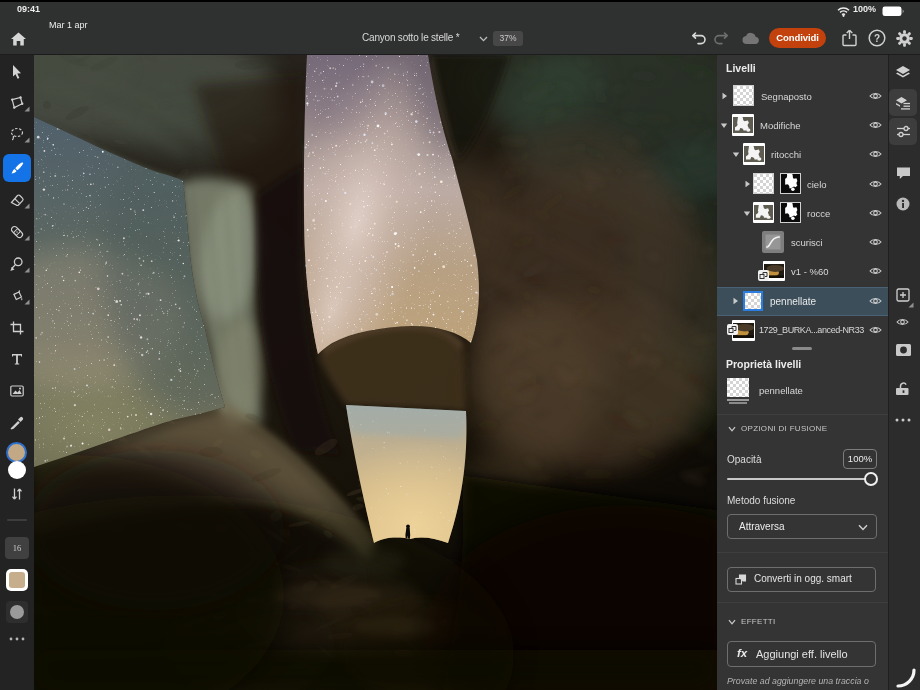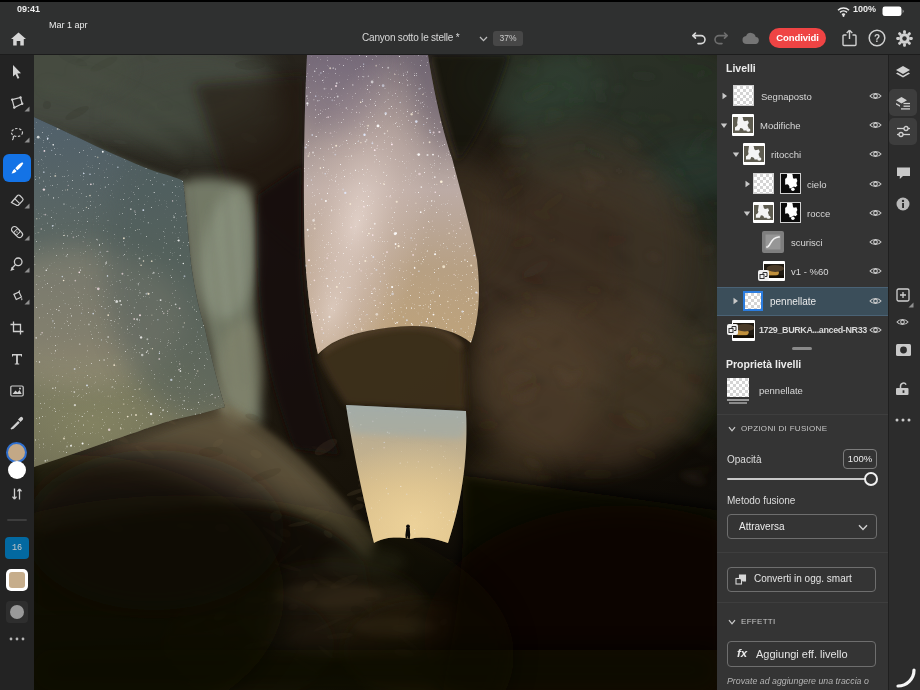--- a/index.html
+++ b/index.html
@@ -24,21 +24,21 @@
     <div style="position:absolute;left:493px;top:31px;width:30px;height:15px;background:#474747;border-radius:3px;font-family:'Liberation Sans',sans-serif;font-size:8.5px;color:#c9c9c9;text-align:center;line-height:15px">37%</div>
     <svg xmlns="http://www.w3.org/2000/svg" width="16" height="17" viewBox="0 0 16 17" style="position:absolute;left:691px;top:30px;">
       <path d="M4.5,3 L1.8,5.6 L4.5,8.2 M1.8,5.6 H10 a4,4 0 0 1 4,4 a4,4 0 0 1 -4,4 H7" stroke="#d8d8d8" stroke-width="1.6" fill="none" stroke-linecap="round" stroke-linejoin="round"></path>
     </svg>
     <svg xmlns="http://www.w3.org/2000/svg" width="16" height="17" viewBox="0 0 16 17" style="position:absolute;left:713px;top:30px;">
       <path d="M11.5,3 L14.2,5.6 L11.5,8.2 M14.2,5.6 H6 a4,4 0 0 0 -4,4 a4,4 0 0 0 4,4 H9" stroke="#6e6e6e" stroke-width="1.6" fill="none" stroke-linecap="round" stroke-linejoin="round"></path>
     </svg>
     <svg xmlns="http://www.w3.org/2000/svg" width="20" height="14" viewBox="0 0 20 14" style="position:absolute;left:741px;top:32px;">
       <path d="M5.5,12 a4,4 0 0 1 -0.4,-7.98 a5,5 0 0 1 9.6,1.1 a3.4,3.4 0 0 1 -0.6,6.78 Z" fill="#757575"></path>
     </svg>
-    <div style="position:absolute;left:769px;top:28px;width:57px;height:20px;background:#ef4444;border-radius:10px;font-family:'Liberation Sans',sans-serif;font-size:9.5px;font-weight:600;color:#fff;text-align:center;line-height:20px;letter-spacing:-0.1px">Condividi</div>
+    <div style="position:absolute;left:769px;top:28px;width:57px;height:20px;background:#c2410c;border-radius:10px;font-family:'Liberation Sans',sans-serif;font-size:9.5px;font-weight:600;color:#fff;text-align:center;line-height:20px;letter-spacing:-0.1px">Condividi</div>
     <svg xmlns="http://www.w3.org/2000/svg" width="17" height="18" viewBox="0 0 17 18" style="position:absolute;left:841px;top:29px;">
       <path d="M5.5,6 H3 a1,1 0 0 0 -1,1 v8.5 a1,1 0 0 0 1,1 h11 a1,1 0 0 0 1,-1 V7 a1,1 0 0 0 -1,-1 h-2.5" fill="none" stroke="#d0d0d0" stroke-width="1.4"></path>
       <path d="M8.5,1.2 V10 M8.5,1.2 l-2.8,2.9 M8.5,1.2 l2.8,2.9" stroke="#d0d0d0" stroke-width="1.4" fill="none"></path>
     </svg>
     <svg xmlns="http://www.w3.org/2000/svg" width="18" height="18" viewBox="0 0 18 18" style="position:absolute;left:868px;top:29px;">
       <circle cx="9" cy="9" r="7.8" fill="none" stroke="#d0d0d0" stroke-width="1.5"></circle>
       <text x="9" y="12.8" text-anchor="middle" style="font:700 10px 'Liberation Sans',sans-serif" fill="#d0d0d0">?</text>
     </svg>
     <svg xmlns="http://www.w3.org/2000/svg" width="19" height="19" viewBox="0 0 19 19" style="position:absolute;left:895px;top:29px;">
       <g fill="#d0d0d0">
@@ -1339,21 +1339,21 @@
       <path d="M9.5,6.5 L3.5,12.5 L2,14 l2.2,-0.7 L10.3,7.3" fill="none" stroke="#cfcfcf" stroke-width="1.3"></path>
       <path d="M9,4.5 L11.5,7 L13.8,4.7 a1.8,1.8 0 0 0 -2.5,-2.5 Z" fill="#cfcfcf"></path>
     </svg>
     <div style="position:absolute;left:6px;top:442px;width:21px;height:21px;border-radius:50%;background:#c3a886;border:2px solid #2f6fce;box-sizing:border-box"></div>
     <div style="position:absolute;left:8px;top:461px;width:18px;height:18px;border-radius:50%;background:#ffffff"></div>
     <svg xmlns="http://www.w3.org/2000/svg" width="16" height="16" viewBox="0 0 16 16" style="position:absolute;left:9px;top:486px;">
       <path d="M5.5,2.5 V13 M5.5,13 l-2,-2.4 M5.5,13 l2,-2.4" stroke="#cfcfcf" stroke-width="1.3" fill="none"></path>
       <path d="M10.5,13.5 V3 M10.5,3 l-2,2.4 M10.5,3 l2,2.4" stroke="#cfcfcf" stroke-width="1.3" fill="none"></path>
     </svg>
     <div style="position:absolute;left:7px;top:519px;width:20px;height:2px;background:#3d3d3d;border-radius:1px"></div>
-    <div style="position:absolute;left:5px;top:537px;width:24px;height:22px;border-radius:4px;background:#0369a1;font-family:Liberation Mono, monospace;font-size:8.5px;color:#c8c8c8;text-align:center;line-height:22px">16</div>
+    <div style="position:absolute;left:5px;top:537px;width:24px;height:22px;border-radius:4px;background:#404040;font-family:Liberation Serif, serif;font-size:8.5px;color:#c8c8c8;text-align:center;line-height:22px">16</div>
     <div style="position:absolute;left:6px;top:569px;width:22px;height:22px;border-radius:5px;background:#ffffff"></div>
     <div style="position:absolute;left:9px;top:572px;width:16px;height:16px;border-radius:3px;background:#c6ad8b"></div>
     <div style="position:absolute;left:6px;top:601px;width:22px;height:22px;border-radius:4px;background:#2e2e2e"></div>
     <div style="position:absolute;left:10px;top:605px;width:14px;height:14px;border-radius:50%;background:#9a9a9a"></div>
     <svg xmlns="http://www.w3.org/2000/svg" width="18" height="6" viewBox="0 0 18 6" style="position:absolute;left:8px;top:636px;">
       <g fill="#b5b5b5">
         <circle cx="3" cy="3" r="1.4"></circle>
         <circle cx="9" cy="3" r="1.4"></circle>
         <circle cx="15" cy="3" r="1.4"></circle>
       </g>
@@ -1478,21 +1478,21 @@
       <rect width="16" height="16" fill="#1f1a12"></rect>
       <ellipse cx="7" cy="10" rx="5" ry="4.5" fill="#c9973f" opacity="0.95"></ellipse>
       <ellipse cx="9" cy="5" rx="7" ry="4" fill="#4a3b28"></ellipse>
       <rect y="13" width="16" height="3" fill="#120d06"></rect>
     </svg>
     <svg xmlns="http://www.w3.org/2000/svg" width="11" height="11" viewBox="0 0 11 11" style="position:absolute;left:727px;top:324px;">
       <rect width="11" height="11" rx="2" fill="#f0f0f0"></rect>
       <rect x="2" y="4.5" width="4" height="4" fill="none" stroke="#333" stroke-width="1"></rect>
       <path d="M5,4.5 V2.5 h4 v4 h-2" fill="none" stroke="#333" stroke-width="1"></path>
     </svg>
-    <div style="position:absolute;left:759px;top:325px;font-family:'Liberation Sans',sans-serif;font-size:9px;color:#d8d8d8;font-weight:700;white-space:nowrap;letter-spacing:-0.4px">1729_BURKA...anced-NR33</div>
+    <div style="position:absolute;left:759px;top:325px;font-family:'Liberation Sans',sans-serif;font-size:9px;color:#d8d8d8;font-weight:400;white-space:nowrap;letter-spacing:-0.4px">1729_BURKA...anced-NR33</div>
     <svg xmlns="http://www.w3.org/2000/svg" width="13" height="12" viewBox="0 0 13 12" style="position:absolute;left:869px;top:324px;">
       <path d="M1,6 C3.5,2.6 9.5,2.6 12,6 C9.5,9.4 3.5,9.4 1,6 Z" fill="none" stroke="#cfcfcf" stroke-width="1.1"></path>
       <circle cx="6.5" cy="6" r="1.8" fill="none" stroke="#cfcfcf" stroke-width="1.1"></circle>
     </svg>
     <div style="position:absolute;left:792px;top:347px;width:20px;height:3px;border-radius:2px;background:#8a8a8a"></div>
     <div style="position:absolute;left:726px;top:358px;font-family:'Liberation Sans',sans-serif;font-size:10.5px;color:#ececec;font-weight:700;white-space:nowrap;text-align:center;">Proprietà livelli</div>
     <div style="position:absolute;left:727px;top:378px;width:22px;height:19px;background:conic-gradient(#fff 90deg,#d4d4d4 0 180deg,#fff 0 270deg,#d4d4d4 0) 0 0/6px 6px;"></div>
     <div style="position:absolute;left:727px;top:399px;width:22px;height:2px;background:#9a9a9a"></div>
     <div style="position:absolute;left:729px;top:402px;width:18px;height:1.5px;background:#8a8a8a"></div>
     <div style="position:absolute;left:759px;top:385px;font-family:'Liberation Sans',sans-serif;font-size:9.5px;color:#d8d8d8;font-weight:400;white-space:nowrap;">pennellate</div>

